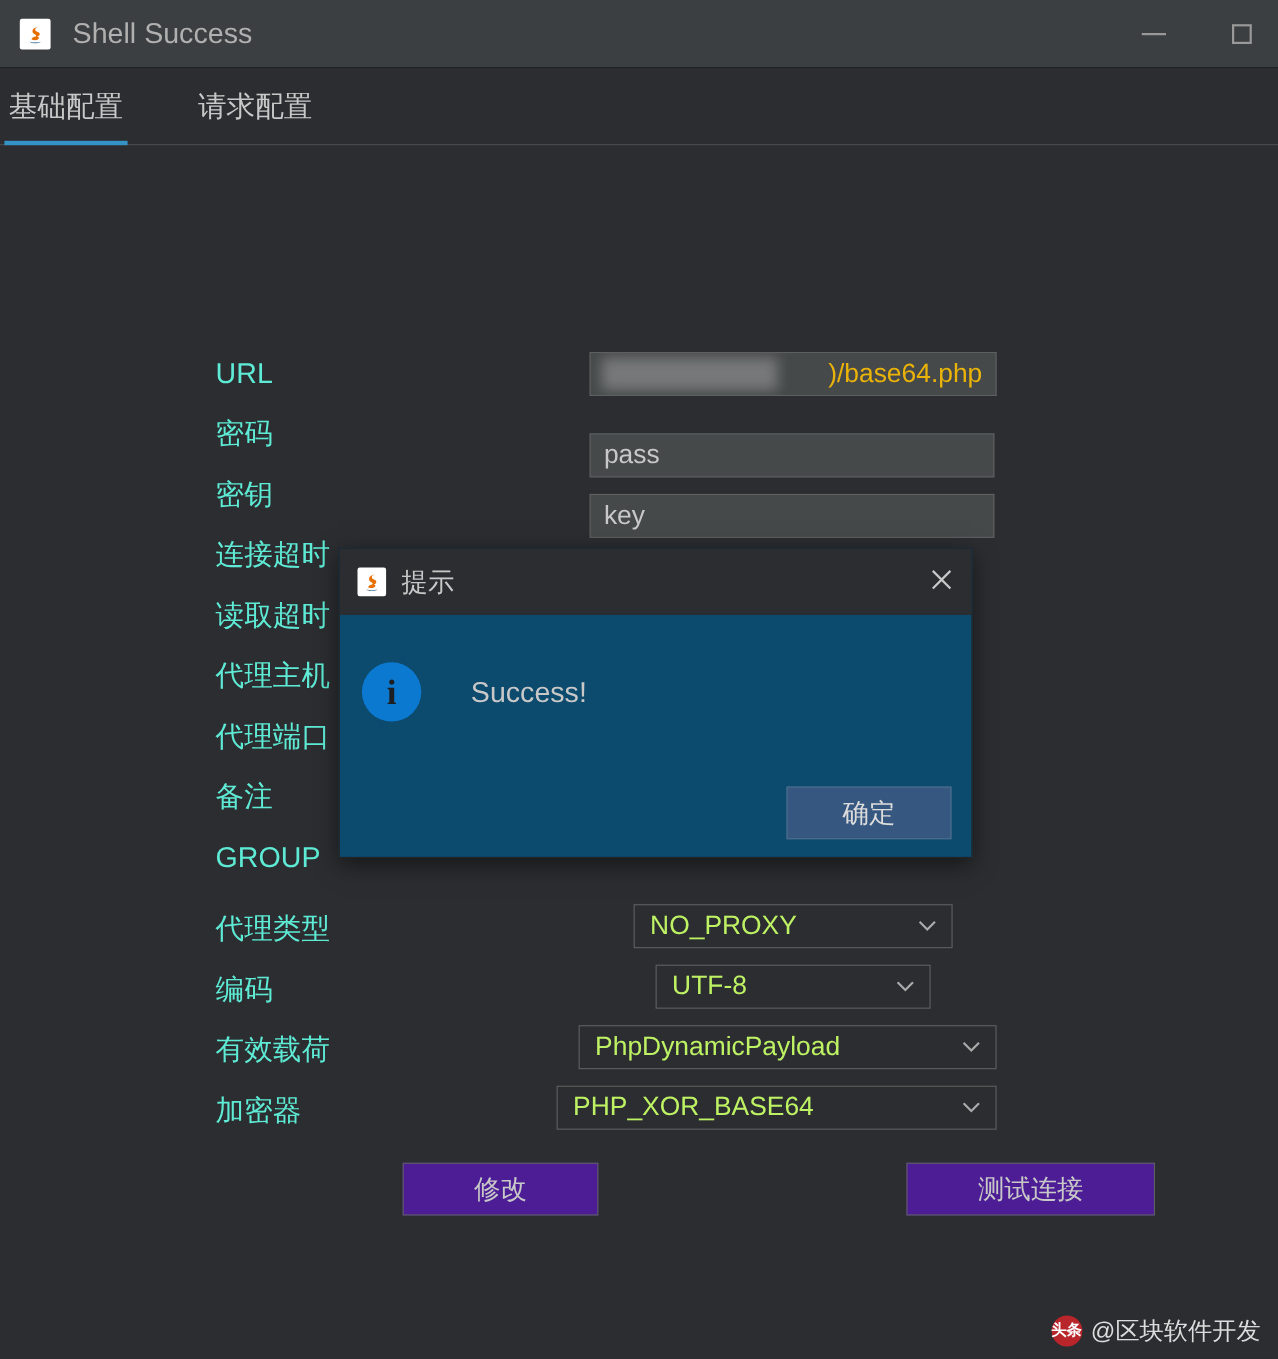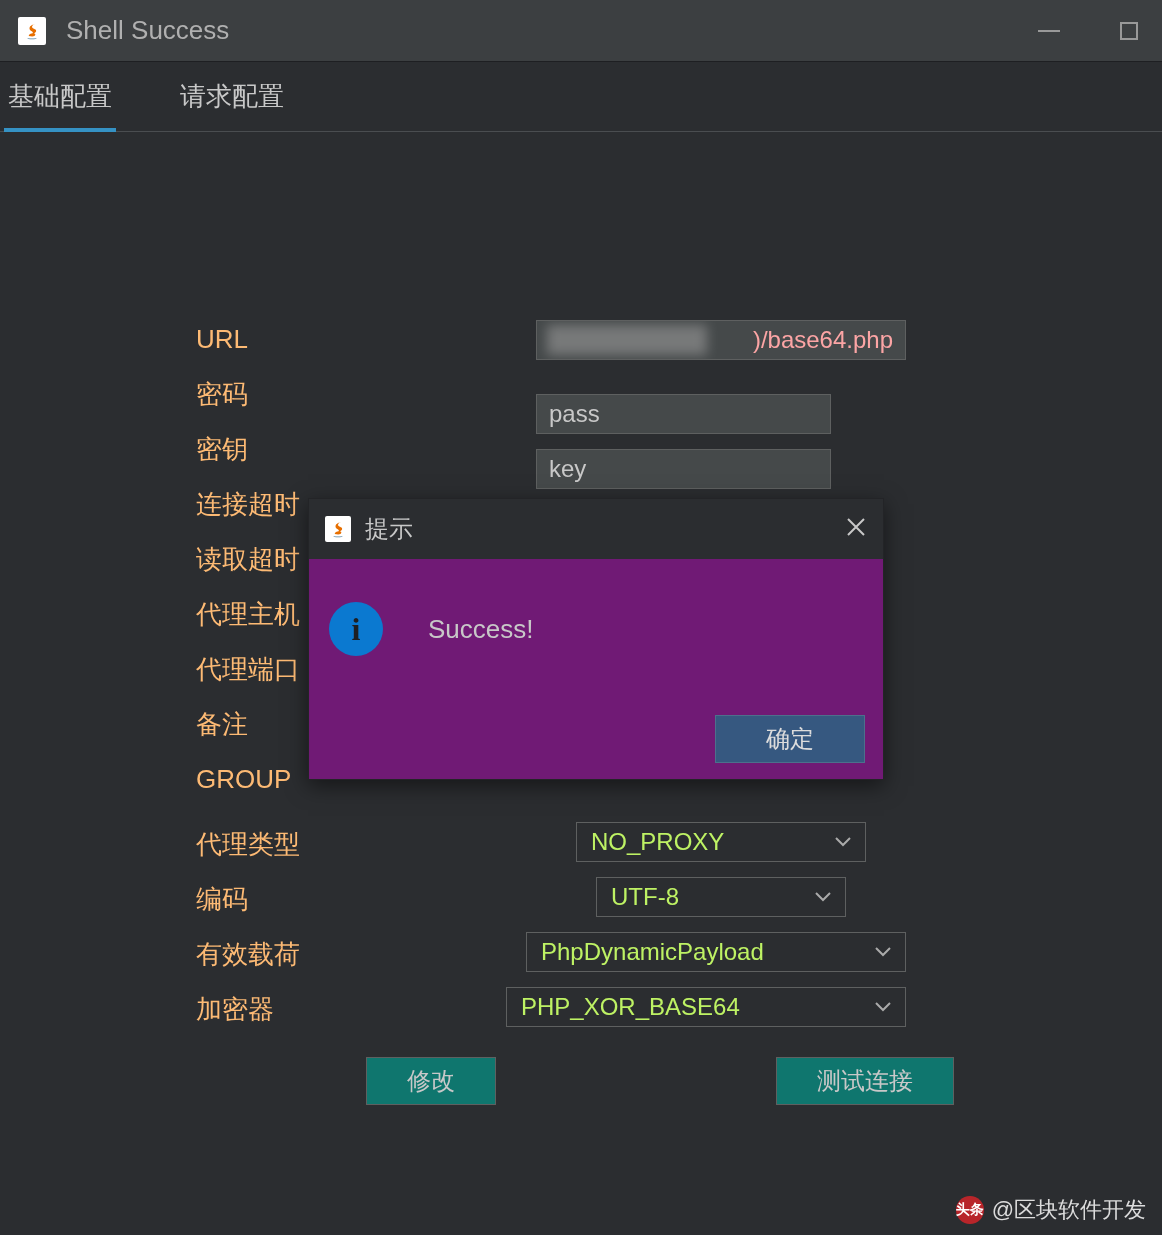--- a/index.html
+++ b/index.html
@@ -71,24 +71,24 @@
     }
     .form-row {
       display: flex;
       align-items: center;
       height: 55px;
       margin-bottom: 0;
     }
     .form-label {
       width: 340px;
       font-size: 26px;
-      color: #fdba74;
+      color: #5eead4;
     }
     .text-input {
-      width: 295px;
+      width: 368px;
       height: 40px;
       background: #45494a;
       border: 1px solid #5e6060;
       color: #c8c8c8;
       font-size: 24px;
       padding: 0 12px;
       margin-top: 38px;
     }
     .url-input {
       position: relative;
@@ -106,21 +106,21 @@
       width: 160px;
       height: 30px;
       background: #999;
       filter: blur(6px);
       opacity: 0.6;
     }
     .url-text {
       position: absolute;
       right: 12px;
       font-size: 24px;
-      color: #fca5a5;
+      color: #eab308;
       margin-left: 21px;
     }
 
     .select-row { display: flex; align-items: flex-end; height: 55px; }
     .select-box {
       height: 40px;
       background: transparent;
       border: 1px solid #5e6060;
       display: flex;
       align-items: center;
@@ -137,37 +137,37 @@
     .chevron svg { display: block; }
 
     .btn-row {
       display: flex;
       gap: 280px;
       margin-top: 30px;
       padding-left: 170px;
     }
     .btn {
       height: 48px;
-      padding: 0 40px;
-      background: #0f766e;
+      padding: 0 64px;
+      background: #4c1d95;
       border: 1px solid #5e6060;
       color: #c8c8c8;
       font-size: 24px;
       display: flex;
       align-items: center;
       cursor: pointer;
     }
 
     
     .dialog {
       position: absolute;
       left: 308px;
       top: 498px;
       width: 576px;
-      background: #701a75;
+      background: #0c4a6e;
       border: 1px solid #232427;
       box-shadow: 0 6px 20px rgba(0,0,0,0.5);
     }
     .dialog-title {
       height: 60px;
       background: #2b2d30;
       display: flex;
       align-items: center;
       padding: 0 16px;
     }

